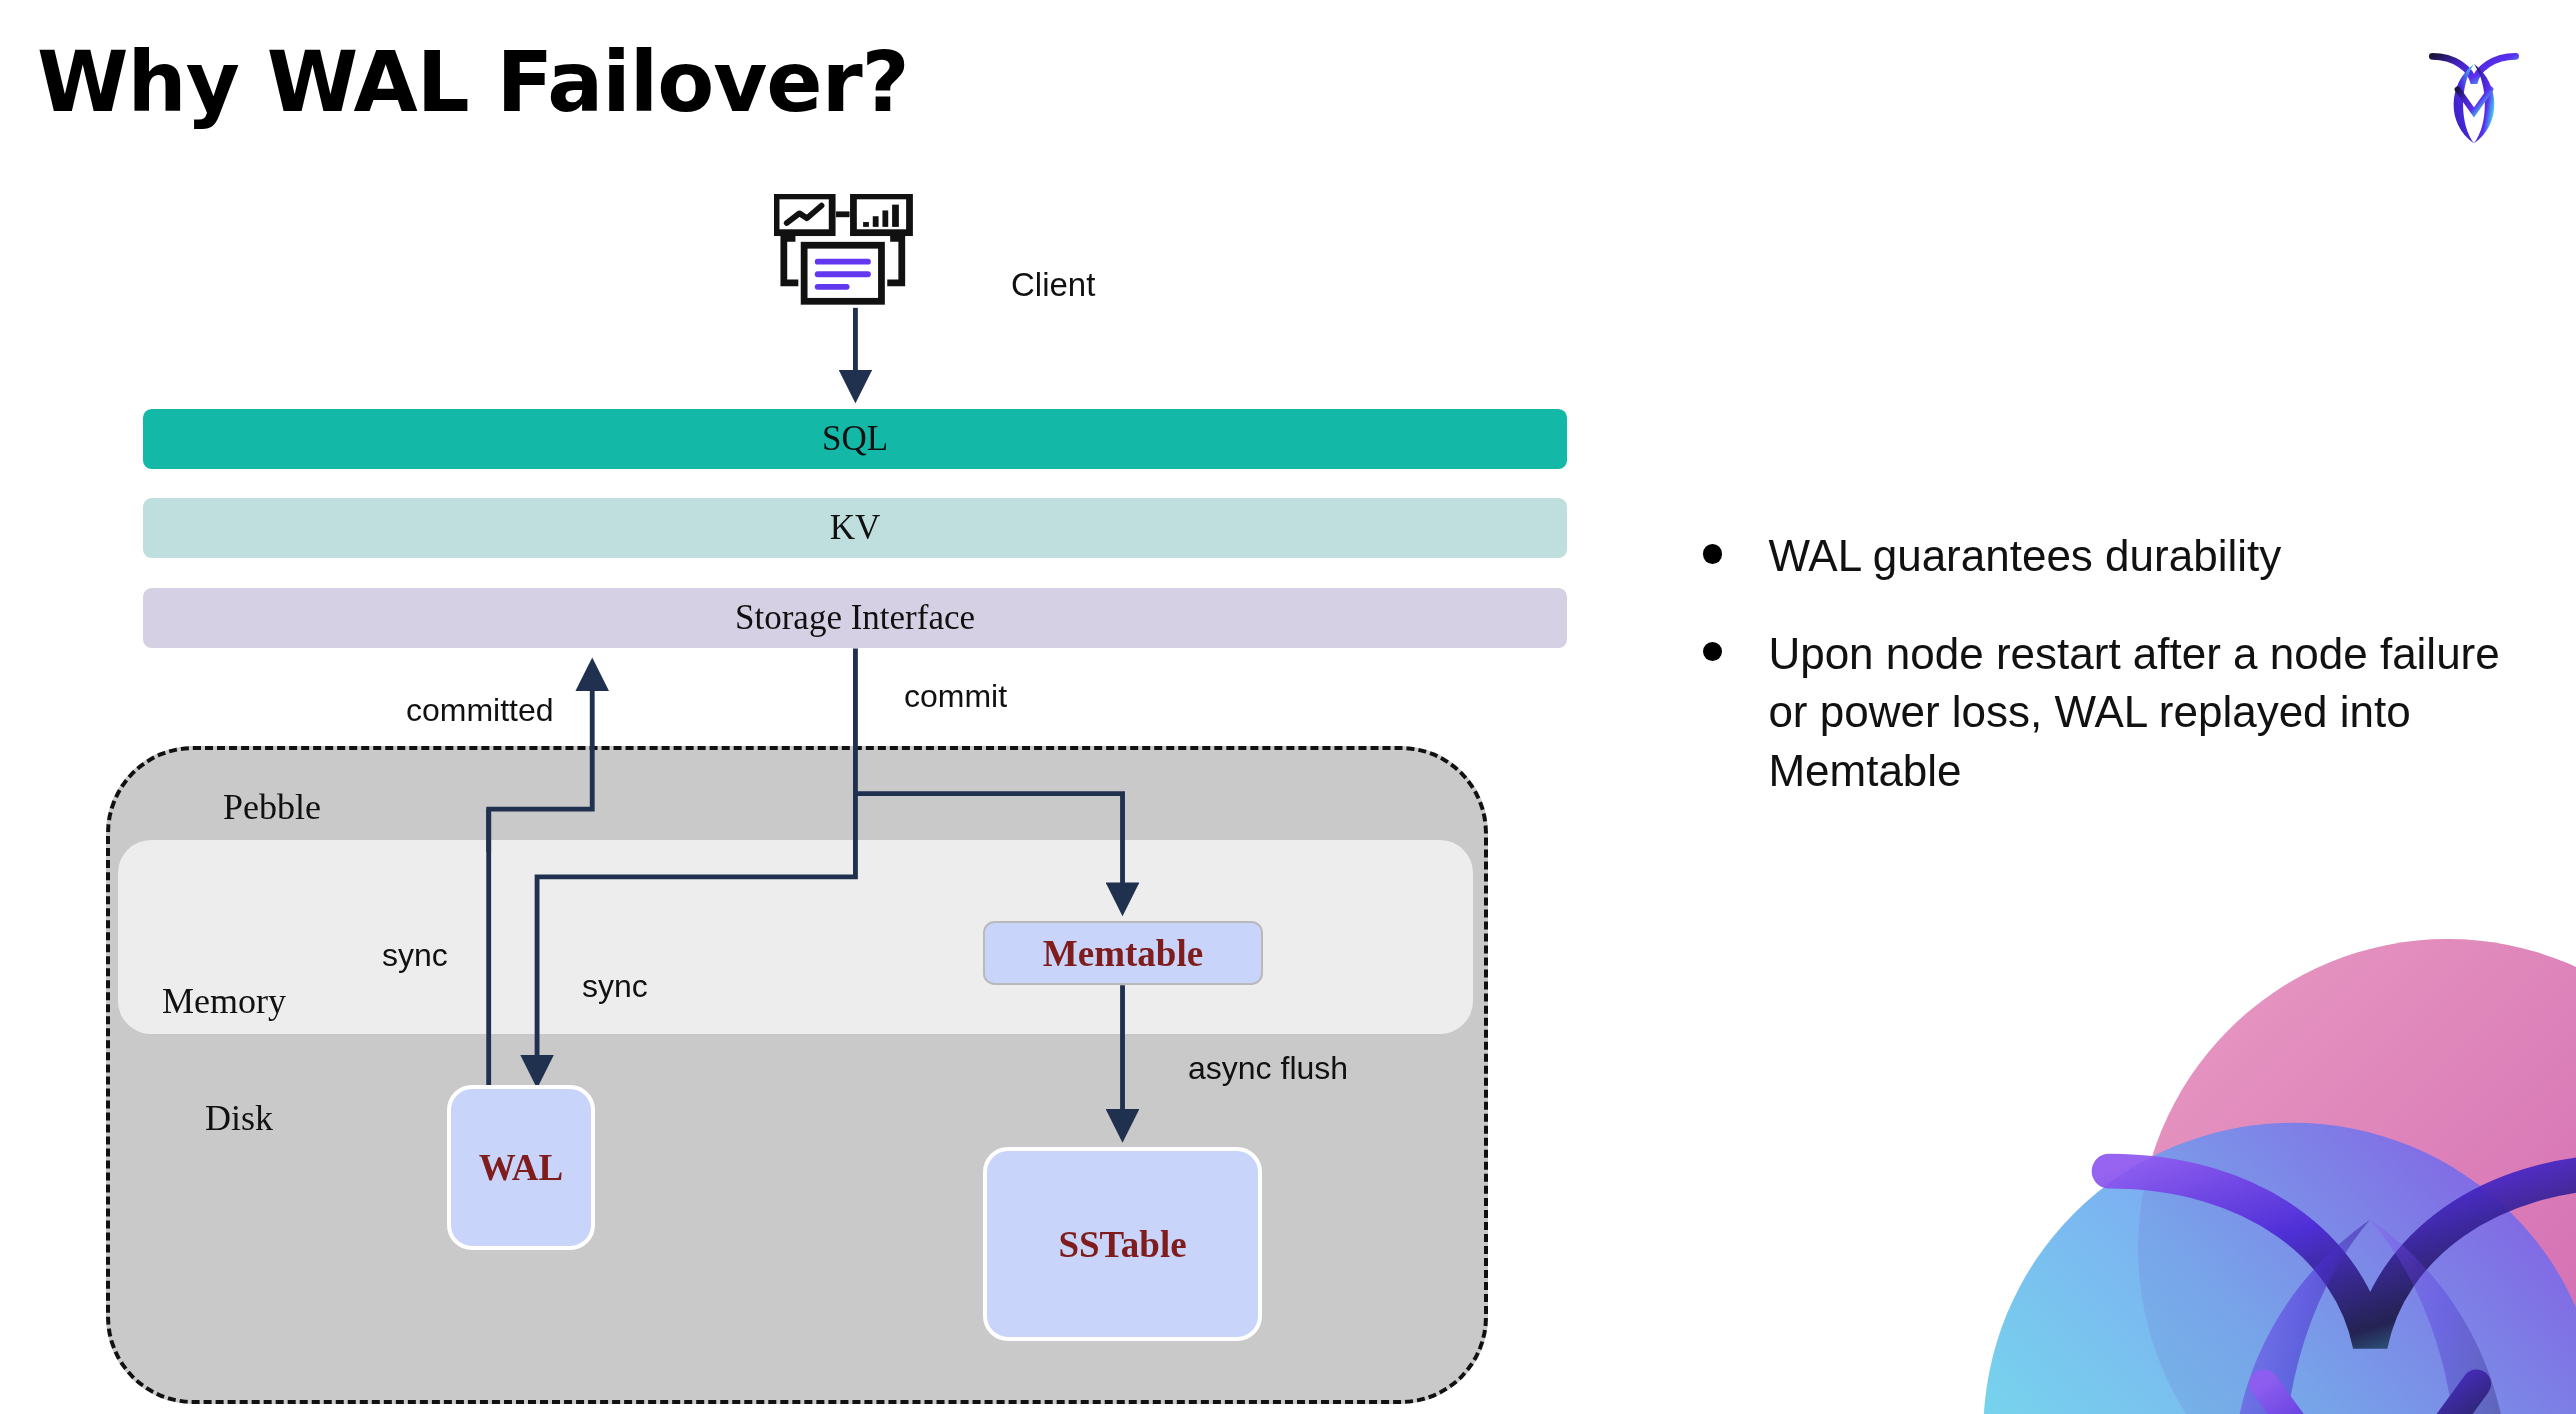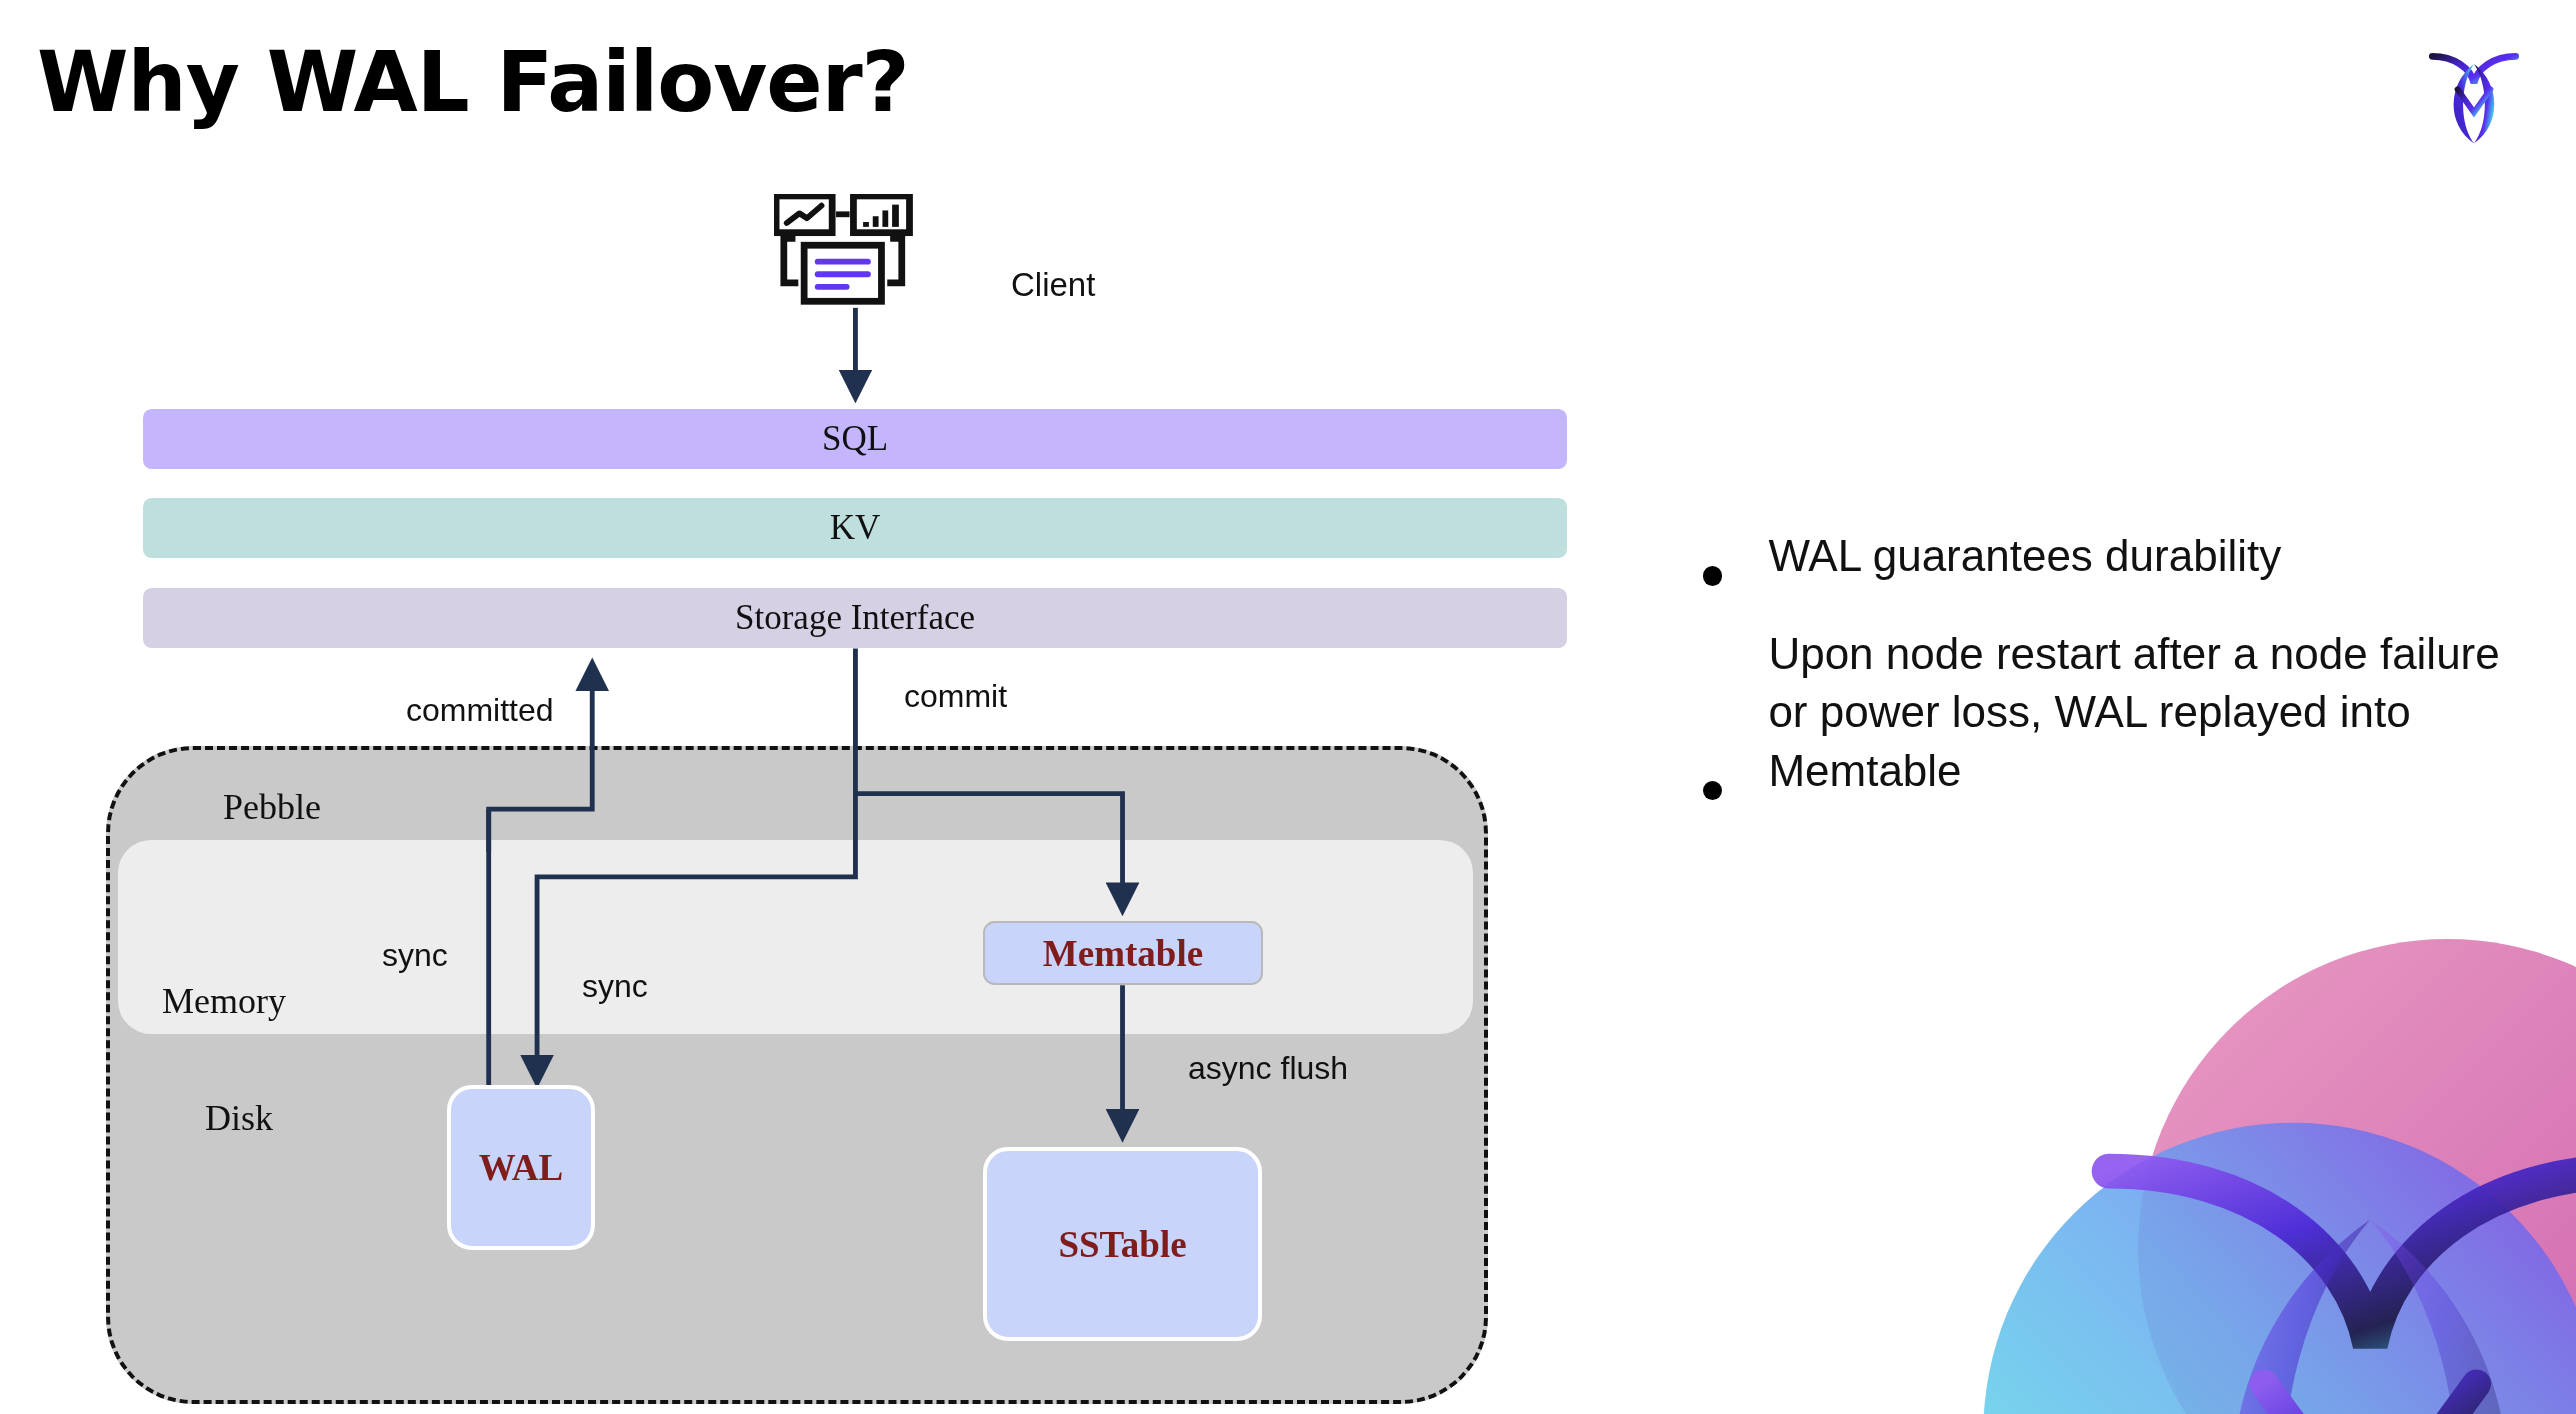--- a/index.html
+++ b/index.html
@@ -38,21 +38,21 @@
   }
 
   
   .layer-bar{
     position:absolute;left:143px;width:1424px;height:60px;
     border-radius:8.7px;
     display:flex;align-items:center;justify-content:center;
     font-family:"Liberation Serif", serif;
     font-size:35px;color:#111;
   }
-  #layer-sql{top:409px;background:#c4b5fd;}
+  #layer-sql{top:409px;background:#14b8a6;}
   #layer-kv{top:498px;background:#bedfdd;}
   #layer-storage{top:588px;background:#d6d0e4;}
 
   
   #pebble-container{
     position:absolute;left:106px;top:746px;width:1382px;height:658px;
     background:#c9c9c9;
     border:4.8px dashed #111111;
     border-radius:87px;
     box-sizing:border-box;
@@ -110,21 +110,21 @@
     position:absolute;font-size:32px;color:#111;white-space:nowrap;
   }
   #label-committed{left:406px;top:692px;}
   #label-commit{left:904px;top:678px;}
   #label-sync-left{left:382px;top:937px;}
   #label-sync-right{left:582px;top:968px;}
   #label-async-flush{left:1188px;top:1050px;}
 
   
   #bullet-list{position:absolute;left:1703px;top:527px;width:803px;}
-  .bullet-row{display:flex;align-items:flex-end;margin-bottom:39px;}
+  .bullet-row{display:flex;align-items:flex-start;margin-bottom:39px;}
   .bullet-dot{
     width:19.4px;height:19.4px;border-radius:50%;background:#000;
     flex:0 0 19.4px;margin-top:17.4px;margin-right:46px;
   }
   .bullet-text{
     font-size:44px;line-height:1.33;color:#111;
   }
 </style>
 </head>
 <body>

